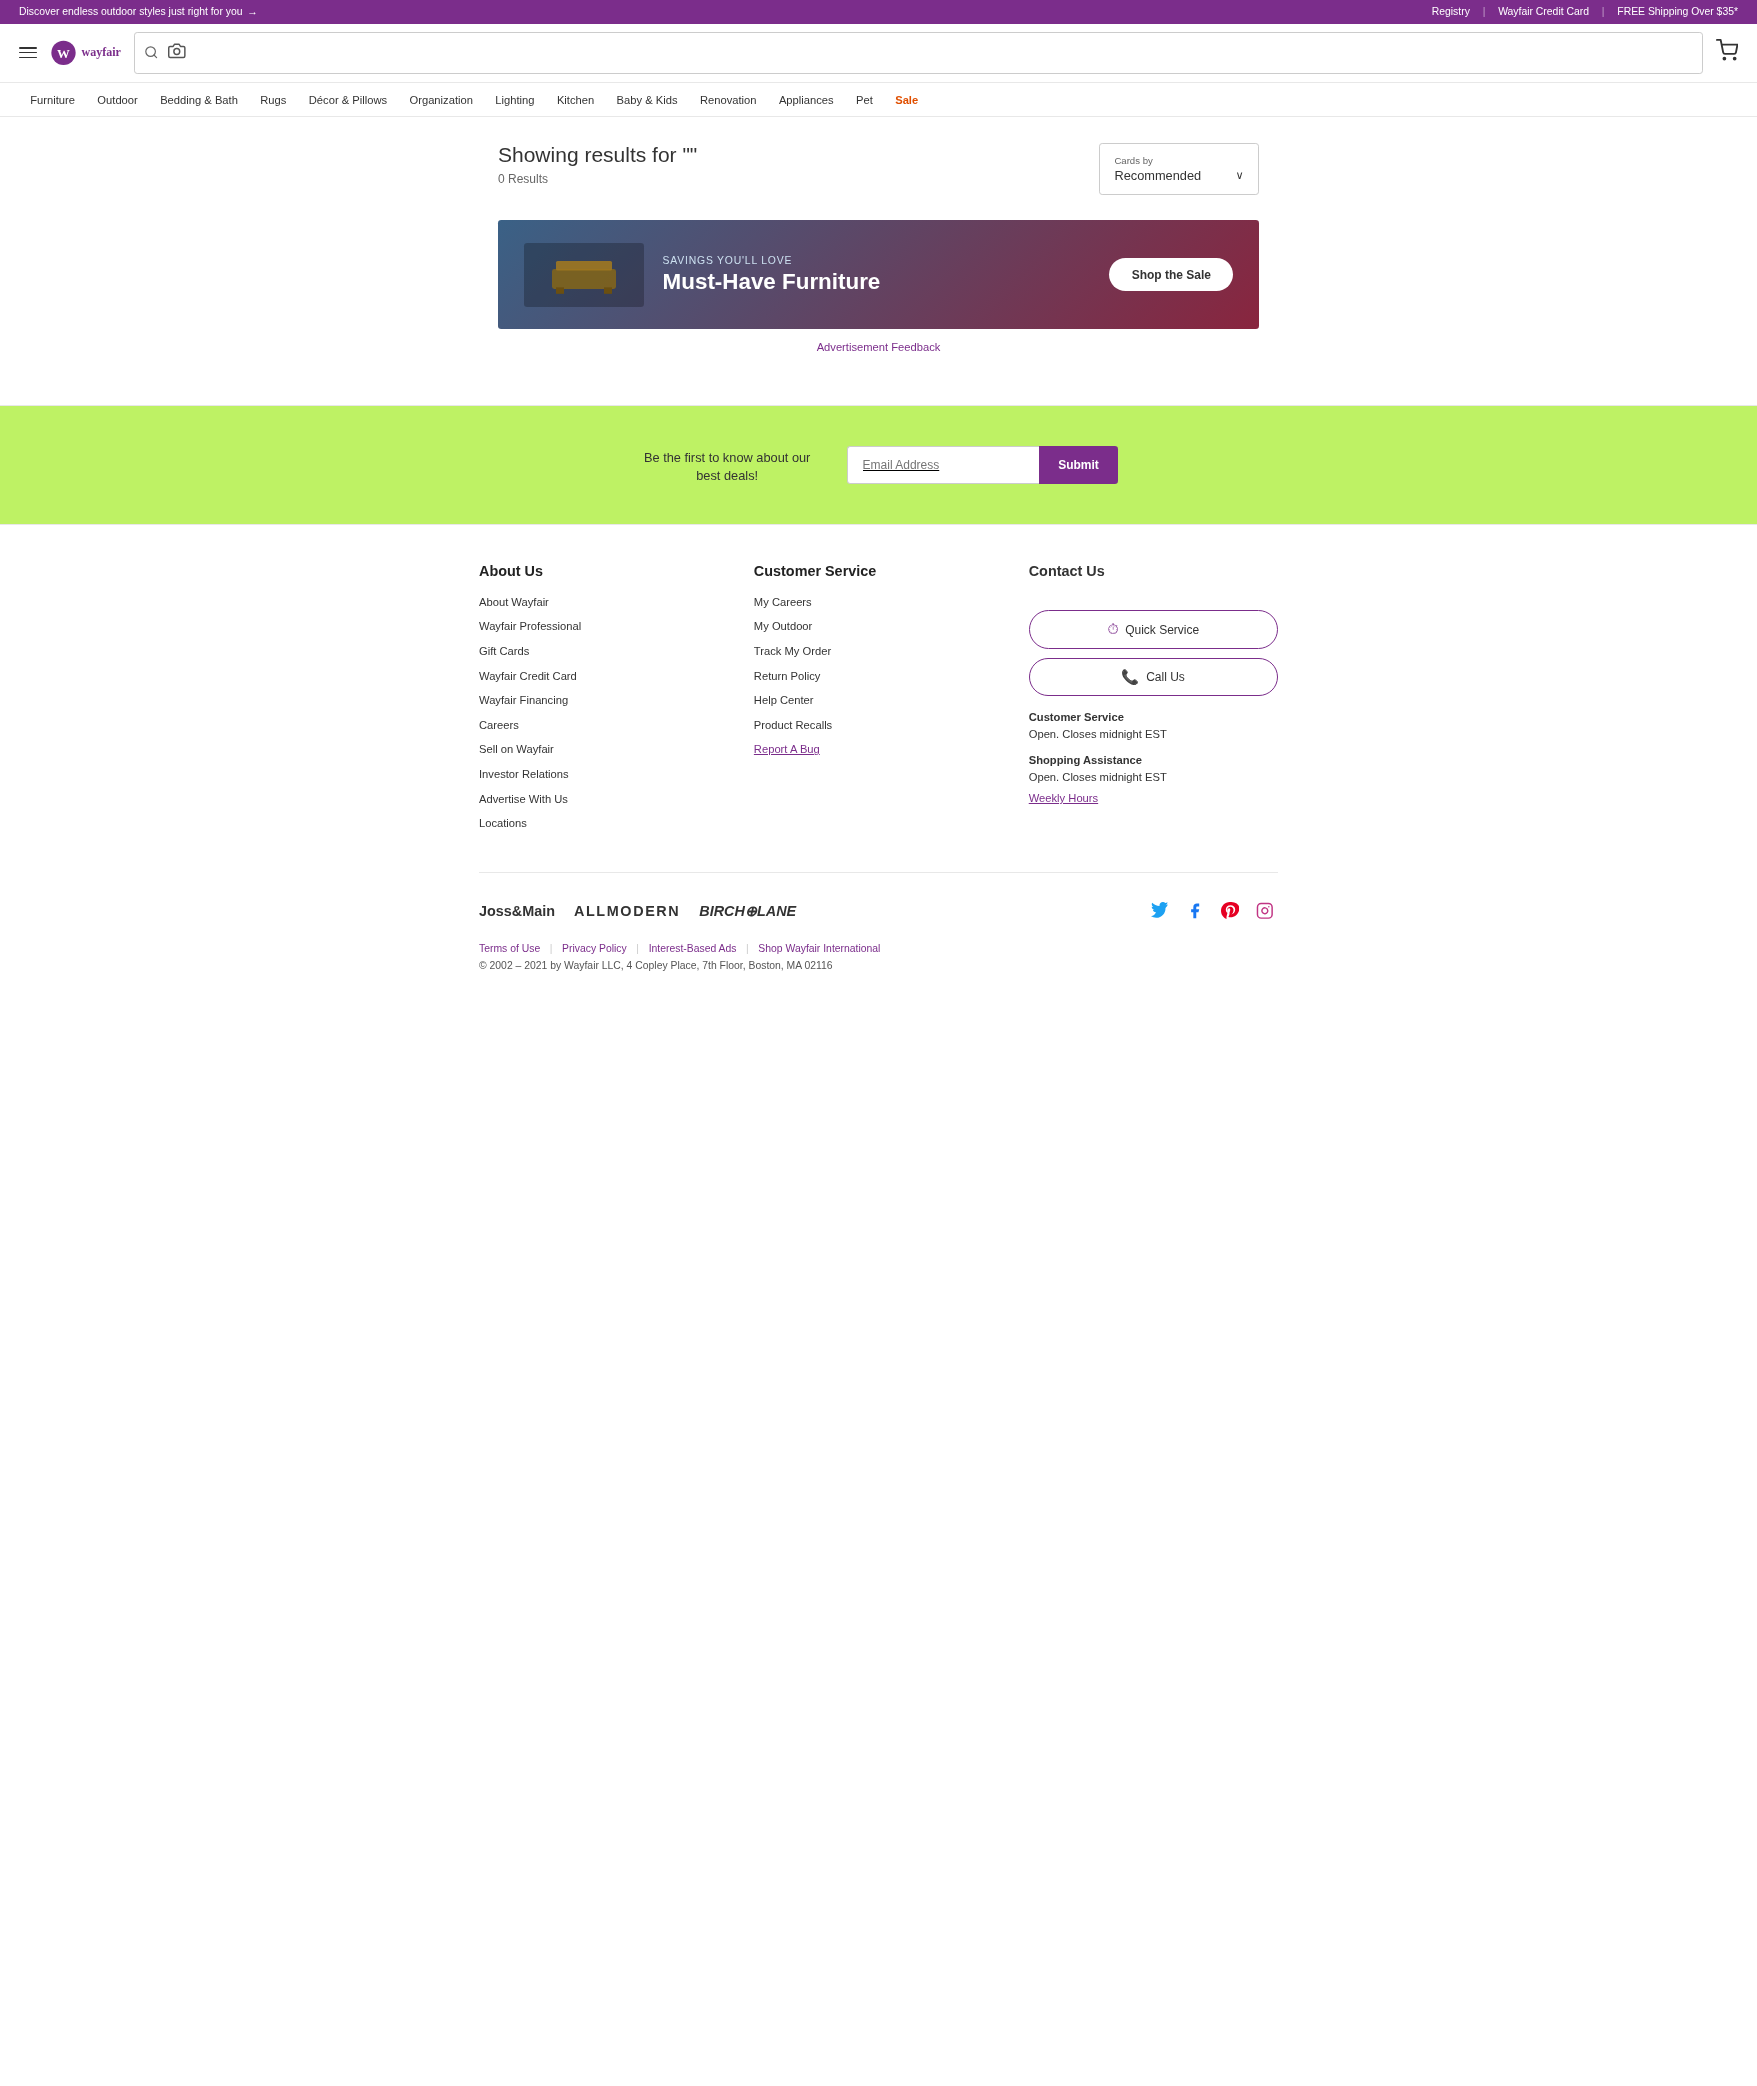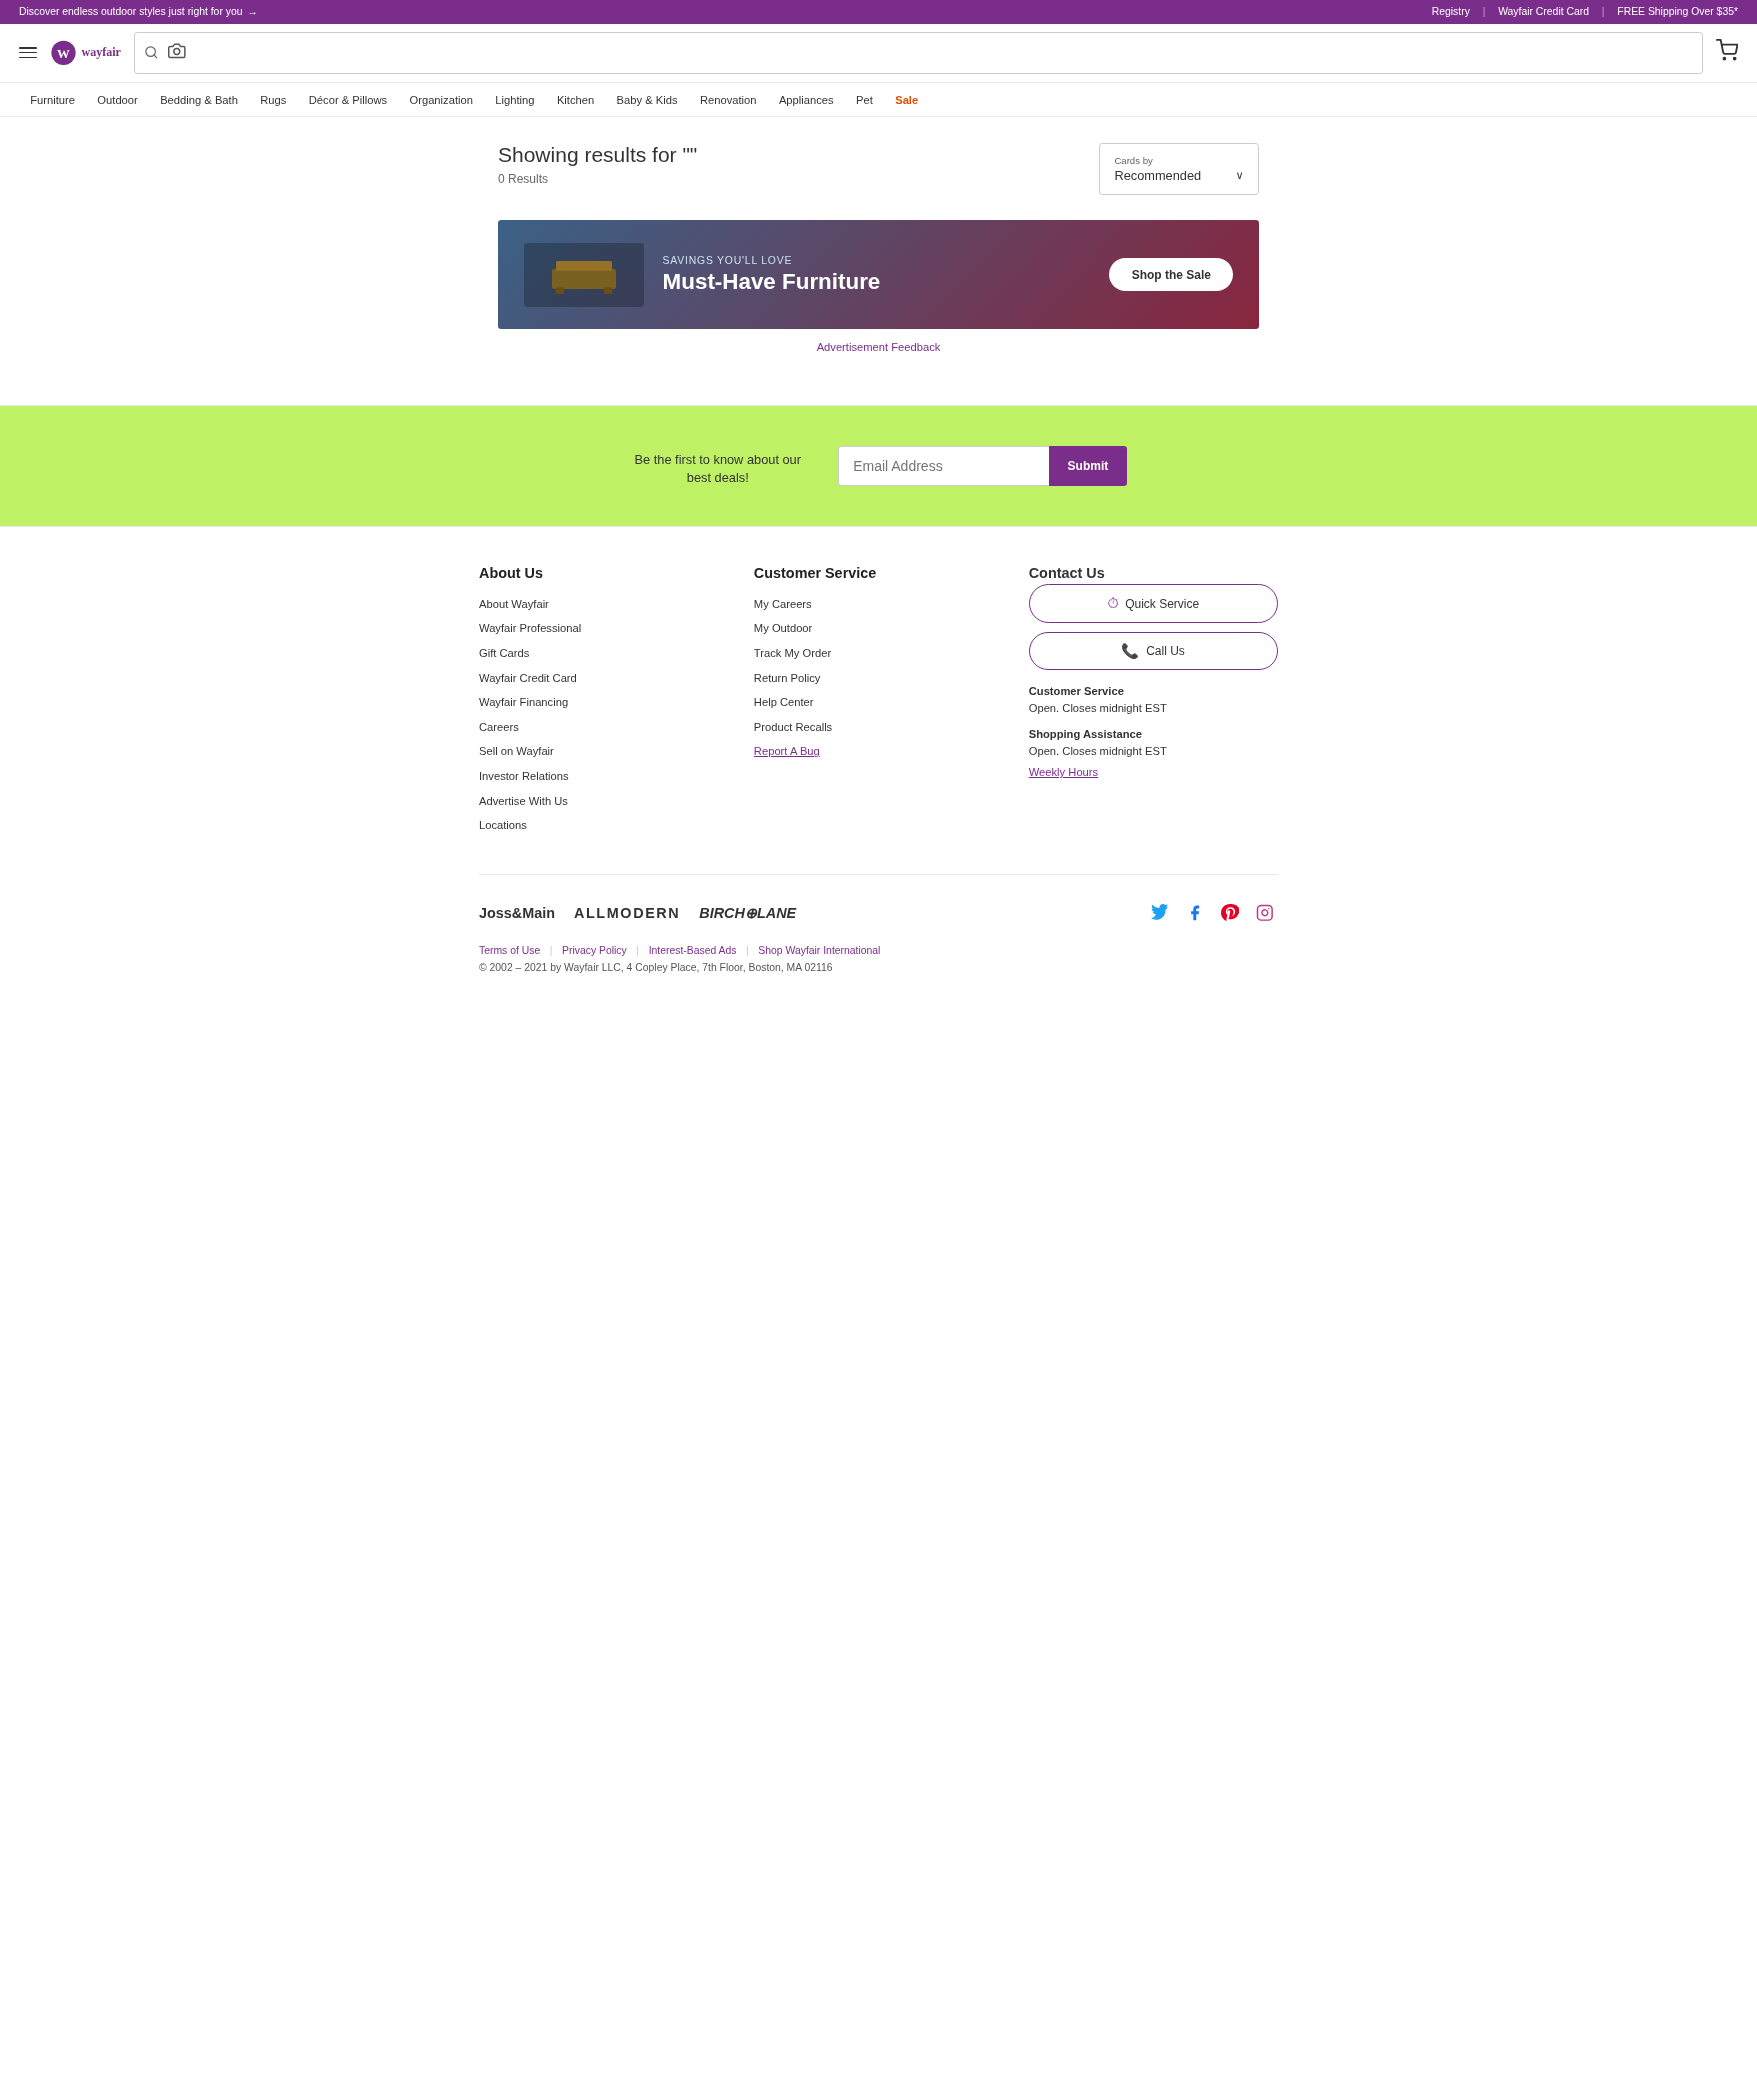--- a/index.html
+++ b/index.html
@@ -154,24 +154,25 @@
       justify-content: center;
       gap: 32px;
       border-top: 0.8px solid #e8e8e8;
     }
     .email-signup-text { font-size: 12.8px; color: #333; text-align: center; max-width: 176px; line-height: 1.4; }
     .email-form { display: flex; }
     .email-input {
       border: 1.2px solid #ccc;
       border-right: none;
       padding: 11.2px 14.4px;
-      font-size: 14px;
+      font-size: 12px;
       outline: none;
       min-width: 192px;
       border-radius: 3.2px 0 0 3.2px;
+      text-decoration: underline;
     }
     .email-submit {
       background: #7b2d8b;
       color: #fff;
       border: none;
       padding: 11.2px 19px;
       font-size: 12px;
       font-weight: 600;
       cursor: pointer;
       border-radius: 0 3.2px 3.2px 0;
@@ -190,21 +191,21 @@
       grid-template-columns: 1fr 1fr 1fr;
       gap: 25.6px;
       padding-bottom: 32px;
     }
     .footer-col h3 { font-size: 14.4px; font-weight: 700; margin-bottom: 14.4px; color: #222; }
     .footer-col ul { list-style: none; }
     .footer-col ul li { margin-bottom: 9.6px; }
     .footer-col ul li a { color: #333; text-decoration: none; font-size: 11.2px; cursor: pointer; }
     .footer-col ul li a.report-bug { color: #7b2d8b; text-decoration: underline; margin-top: 20px; }
 
-    .contact-us h3 { font-size: 14.4px; font-weight: 700; margin-bottom: 3px; }
+    .contact-us h3 { font-size: 14.4px; font-weight: 700; margin-bottom: 31px; }
     .contact-btn {
       display: flex;
       align-items: center;
       gap: 6.4px;
       border: 1.2px solid #7b2d8b;
       border-radius: 24px;
       padding: 9.6px 19px;
       background: none;
       color: #333;
       font-size: 12px;

